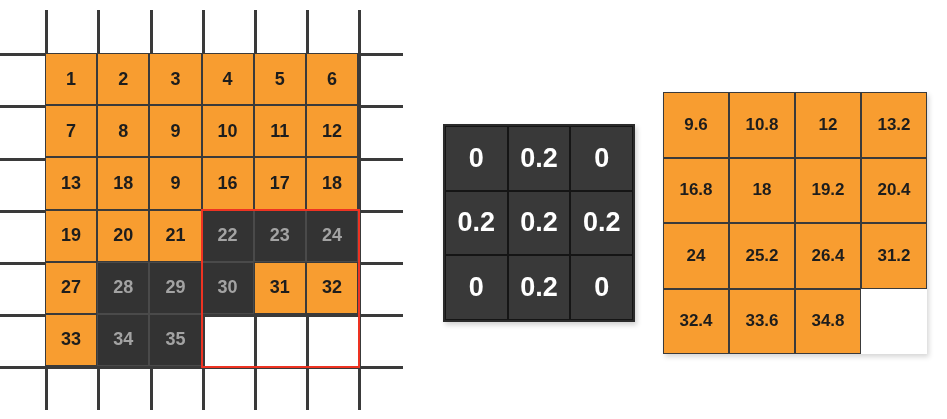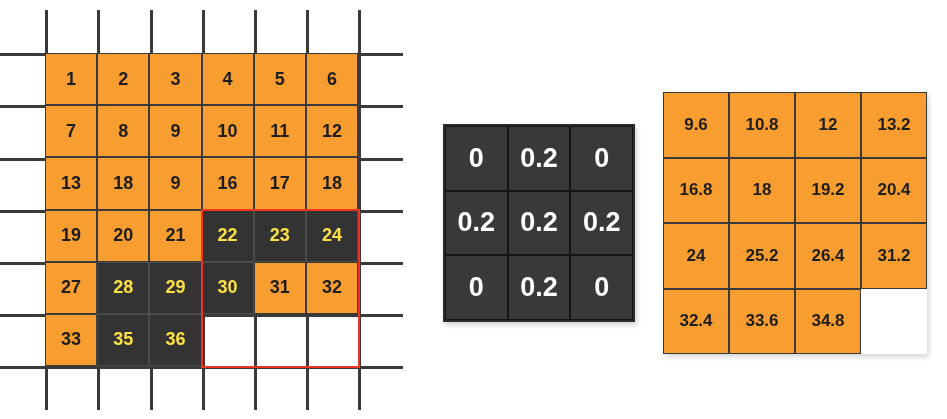--- a/index.html
+++ b/index.html
@@ -59,21 +59,21 @@
     box-sizing: border-box;
     position: relative;
   }
   .cell.orange {
     background: #f89d30;
     color: #1d1d1d;
     border: 1.5px solid #3a3a3a;
   }
   .cell.dark {
     background: #333333;
-    color: #fde047;
+    color: #a3a3a3;
     border: 1.5px solid #4a4a4a;
   }
 
   #kernel-highlight {
     position: absolute;
     left: 201px;
     top: 209px;
     width: 159px;
     height: 159px;
     border: 2px solid #ee3322;
@@ -179,22 +179,22 @@
       <div class="cell dark">22</div>
       <div class="cell dark">23</div>
       <div class="cell dark">24</div>
       <div class="cell orange">27</div>
       <div class="cell dark">28</div>
       <div class="cell dark">29</div>
       <div class="cell dark">30</div>
       <div class="cell orange">31</div>
       <div class="cell orange">32</div>
       <div class="cell orange">33</div>
+      <div class="cell dark">34</div>
       <div class="cell dark">35</div>
-      <div class="cell dark">36</div>
     </div>
   <div id="kernel-highlight"></div>
 </div>
 
 <div id="kernel-matrix">
     <div class="kcell">0</div>
     <div class="kcell">0.2</div>
     <div class="kcell">0</div>
     <div class="kcell">0.2</div>
     <div class="kcell">0.2</div>

